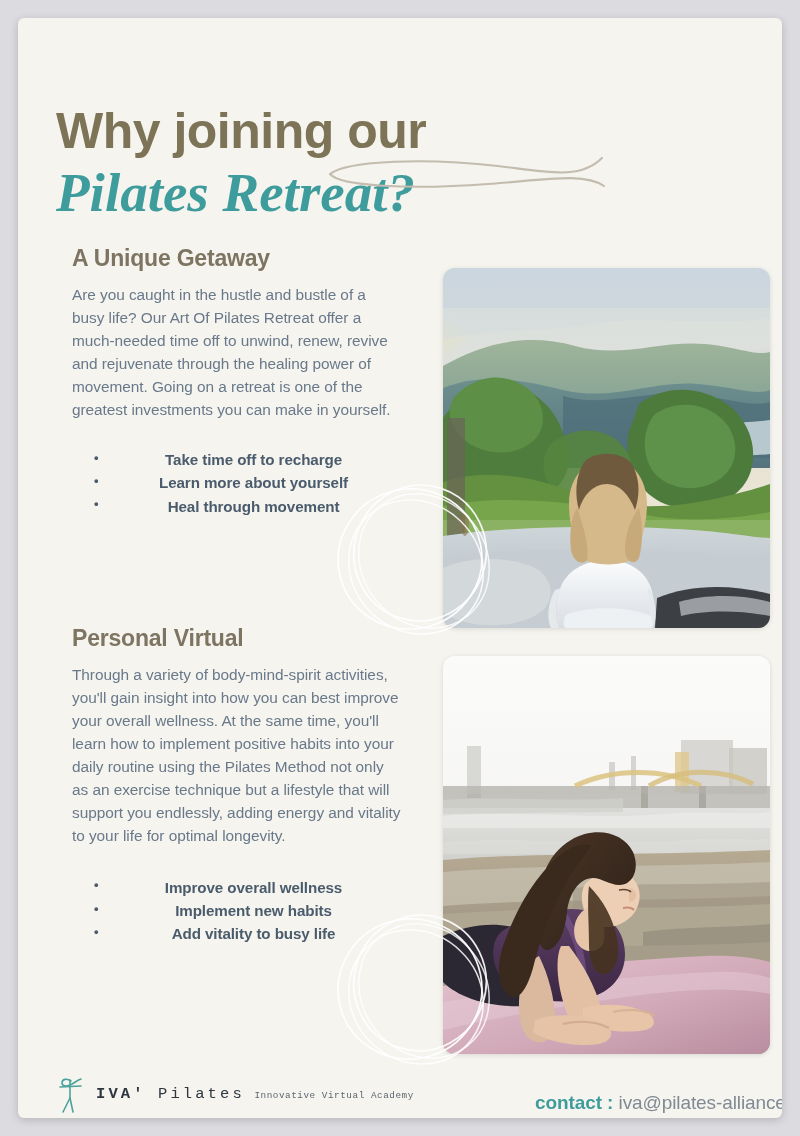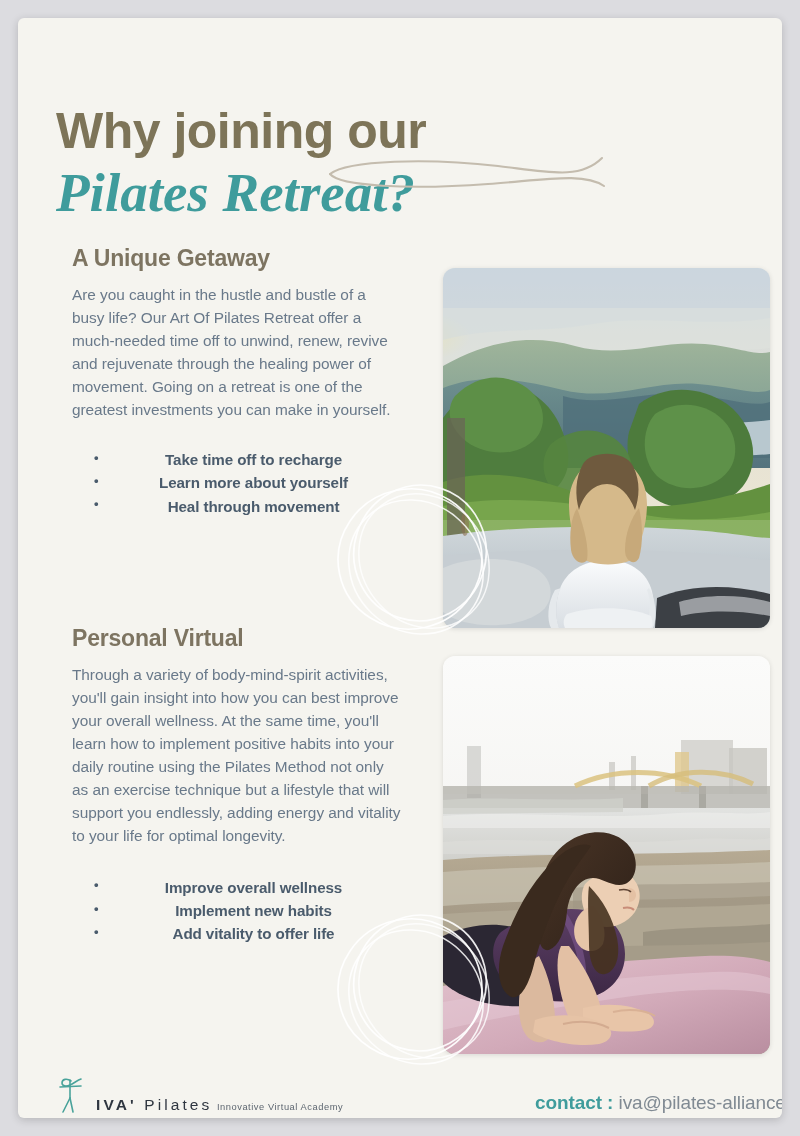--- a/index.html
+++ b/index.html
@@ -140,21 +140,22 @@
     left: 0;
     top: 1038px;
     width: 764px;
     height: 62px;
   }
   .logo {
     position: absolute;
     left: 38px;
     top: 18px;
     display: flex;
-    align-items: flex-end;
+    align-items: center;
+    font-family: Liberation Mono, monospace;
   }
   .logo-mark { width: 34px; height: 40px; margin-right: 6px; }
   .logo-text-wrap { display: block; }
   .logo-name {
     font-size: 15.5px;
     color: #2f3640;
     letter-spacing: 3.1px;
     line-height: 1.15;
     white-space: nowrap;
   }
@@ -209,21 +210,21 @@
       <li>Heal through movement</li>
     </ul>
   </div>
 
   <div class="section section-2">
     <h2 class="sec-heading">Personal Virtual</h2>
     <p class="sec-body">Through a variety of body-mind-spirit activities, you'll gain insight into how you can best improve your overall wellness. At the same time, you'll learn how to implement positive habits into your daily routine using the Pilates Method not only as an exercise technique but a lifestyle that will support you endlessly, adding energy and vitality to your life for optimal longevity.</p>
     <ul class="bullets">
       <li>Improve overall wellness</li>
       <li>Implement new habits</li>
-      <li>Add vitality to offer life</li>
+      <li>Add vitality to busy life</li>
     </ul>
   </div>
 
   <div class="photo photo-1">
     <svg viewBox="0 0 327 360" preserveAspectRatio="xMidYMid slice">
       <defs>
         <linearGradient id="sky1" x1="0" y1="0" x2="0" y2="1">
           <stop offset="0%" stop-color="#cfd9e0"></stop>
           <stop offset="45%" stop-color="#e6e2d4"></stop>
           <stop offset="100%" stop-color="#f0e9d2"></stop>

